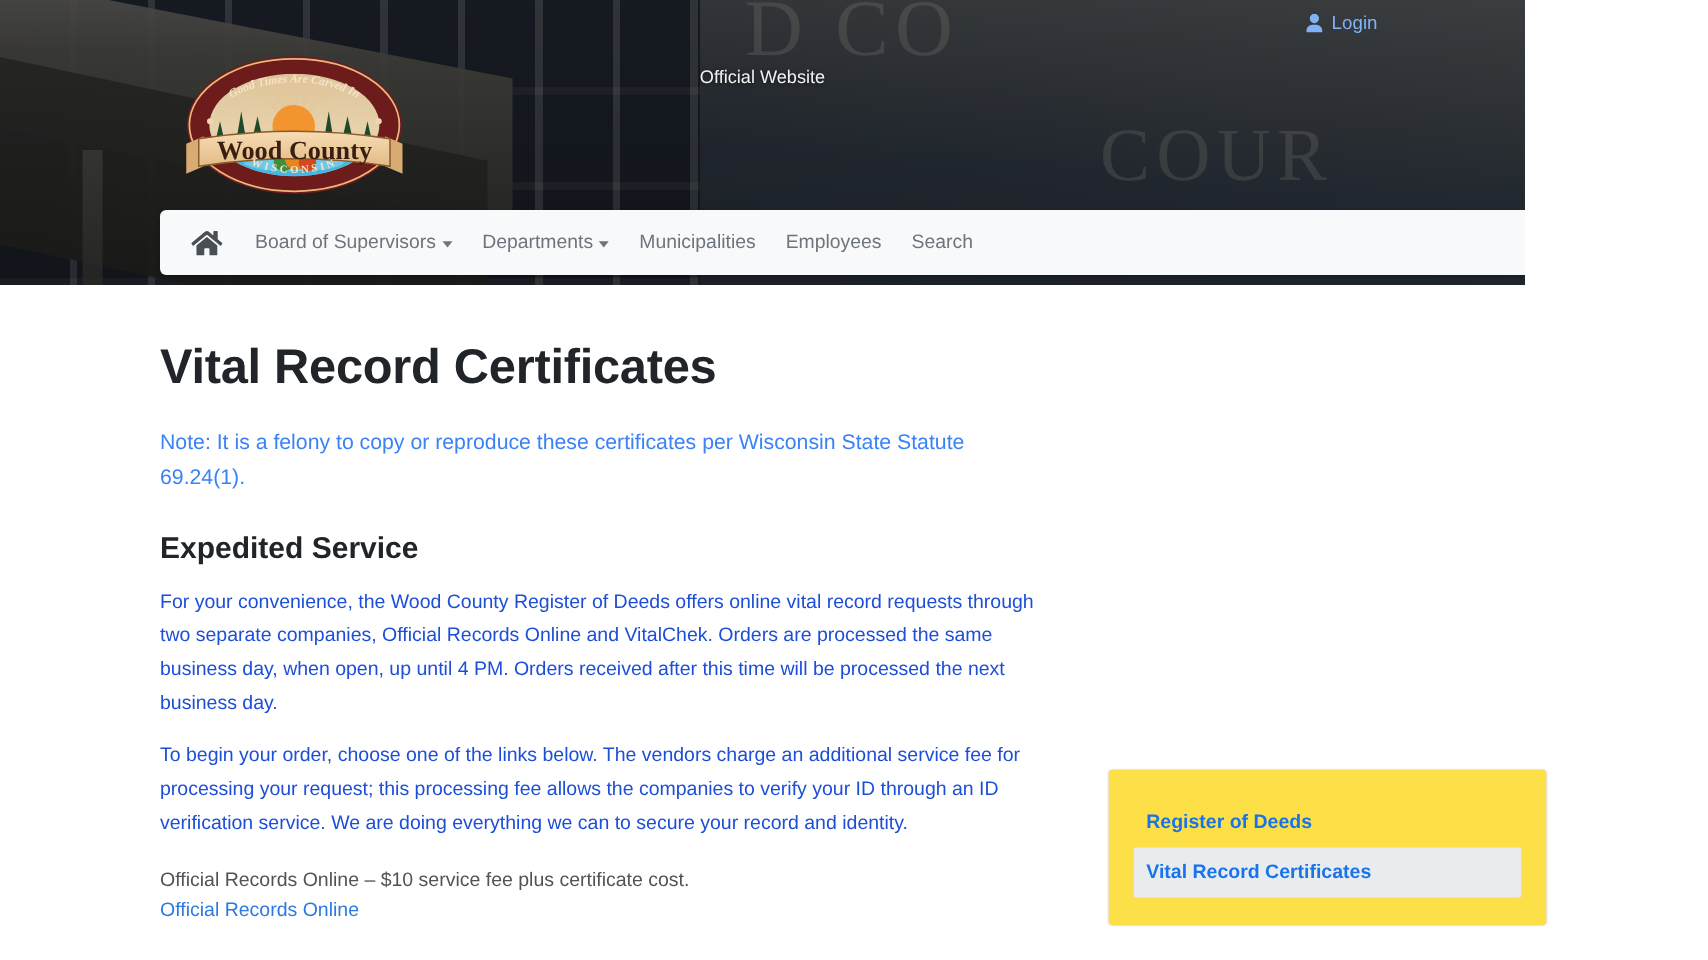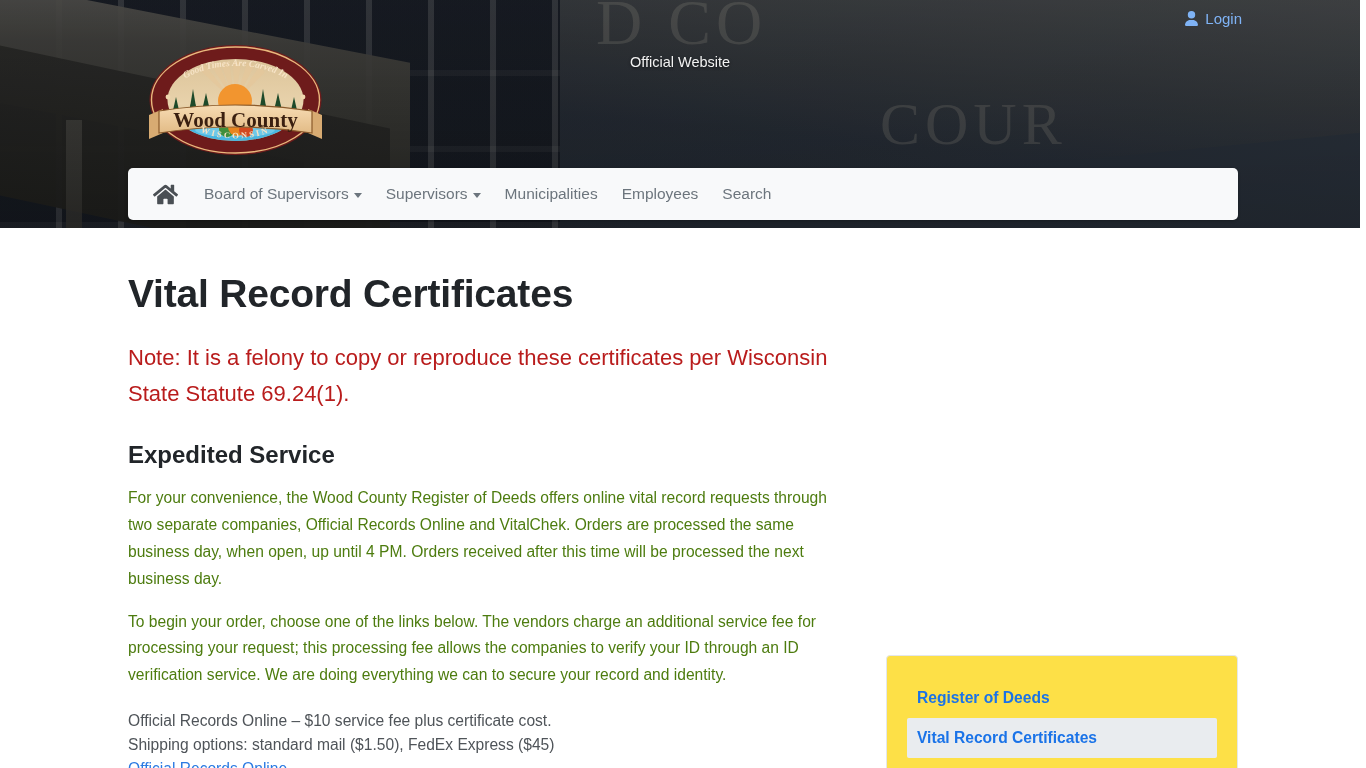--- a/index.html
+++ b/index.html
@@ -7,21 +7,21 @@
     margin: 0; padding: 0;
     width: 1366px; height: 768px;
     overflow: hidden;
     background: #ffffff;
     font-family: "Liberation Sans", sans-serif;
   }
 
   
   .site-header {
     position: relative;
-    width: 1360px;
+    width: 1220px;
     height: 228px;
     overflow: hidden;
     background: #2b333e;
   }
   
   .header-photo {
     position: absolute; inset: 0;
     background:
       
       linear-gradient(160deg, #313a46 0%, #2c343f 45%, #2a323d 100%);
@@ -192,36 +192,36 @@
   }
   .page-title {
     margin: 24px 0 0 0;
     font-size: 39px;
     font-weight: 700;
     color: #212529;
     letter-spacing: -.2px;
   }
   .lead-note {
     margin: 24px 0 0 0;
-    font-size: 22px;
+    font-size: 17px;
     line-height: 1.62;
-    color: #b91c1c;
+    color: #3b82f6;
     max-width: 715px;
   }
   .section-title {
     margin: 30px 0 0 0;
     font-size: 24px;
     font-weight: 700;
     color: #212529;
   }
   .body-para {
     margin: 16px 0 0 0;
     font-size: 15.6px;
     line-height: 1.72;
-    color: #4d7c0f;
+    color: #1d4ed8;
     max-width: 716px;
   }
   .fee-block {
     margin: 20px 0 0 0;
     font-size: 15.6px;
     line-height: 1.54;
     color: #4f5459;
   }
   .fee-block .strong { font-weight: 700; color: #33383d; }
   .inline-link {
@@ -361,21 +361,21 @@
       <svg viewBox="0 0 576 512">
         <path fill="#4a4f54" d="M280.4 148.3 96 300.1V464a16 16 0 0 0 16 16l112.1-.3a16 16 0 0 0 15.9-16V368a16 16 0 0 1 16-16h64a16 16 0 0 1 16 16v95.6a16 16 0 0 0 16 16.1L464 480a16 16 0 0 0 16-16V300L295.7 148.3a12.2 12.2 0 0 0-15.3 0zM571.6 251.5 488 182.6V44.1a12 12 0 0 0-12-12h-56a12 12 0 0 0-12 12v72.6L318.5 43a48 48 0 0 0-61 0L4.3 251.5a12 12 0 0 0-1.6 16.9l25.5 31A12 12 0 0 0 45.2 301l235.2-193.7a12.2 12.2 0 0 1 15.3 0L531 301a12 12 0 0 0 16.9-1.6l25.5-31a12 12 0 0 0-1.8-16.9z"></path>
       </svg>
     </a>
     <div class="nav-items">
       <a class="nav-item">
         <span>Board of Supervisors</span>
         <span class="caret"></span>
       </a>
       <a class="nav-item">
-        <span>Supervisors</span>
+        <span>Departments</span>
         <span class="caret"></span>
       </a>
       <a class="nav-item">
         <span>Municipalities</span>
       </a>
       <a class="nav-item">
         <span>Employees</span>
       </a>
       <a class="nav-item">
         <span>Search</span>
@@ -389,21 +389,20 @@
 
     <main class="main-col">
       <h1 class="page-title">Vital Record Certificates</h1>
       <p class="lead-note">Note: It is a felony to copy or reproduce these certificates per Wisconsin State Statute 69.24(1).</p>
       <h2 class="section-title">Expedited Service</h2>
       <p class="body-para">For your convenience, the Wood County Register of Deeds offers online vital record requests through two separate companies, Official Records Online and VitalChek. Orders are processed the same business day, when open, up until 4 PM. Orders received after this time will be processed the next business day.</p>
       <p class="body-para">To begin your order, choose one of the links below. The vendors charge an additional service fee for processing your request; this processing fee allows the companies to verify your ID through an ID verification service. We are doing everything we can to secure your record and identity.</p>
 
       <div class="fee-block">
         <div>Official Records Online – $10 service fee plus certificate cost.</div>
-        <div>Shipping options: standard mail ($1.50), FedEx Express ($45)</div>
         <a class="inline-link">Official Records Online</a>
       </div>
 
     </main>
 
     <aside class="side-col">
       <div class="side-card">
         <a class="side-link">Register of Deeds</a>
         <a class="side-link active">Vital Record Certificates</a>
       </div>

